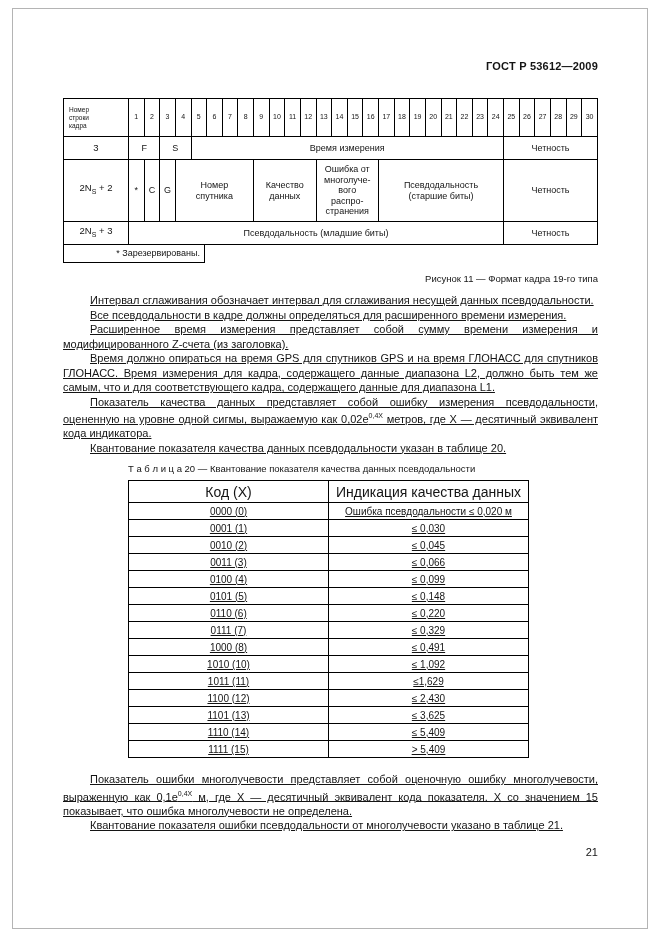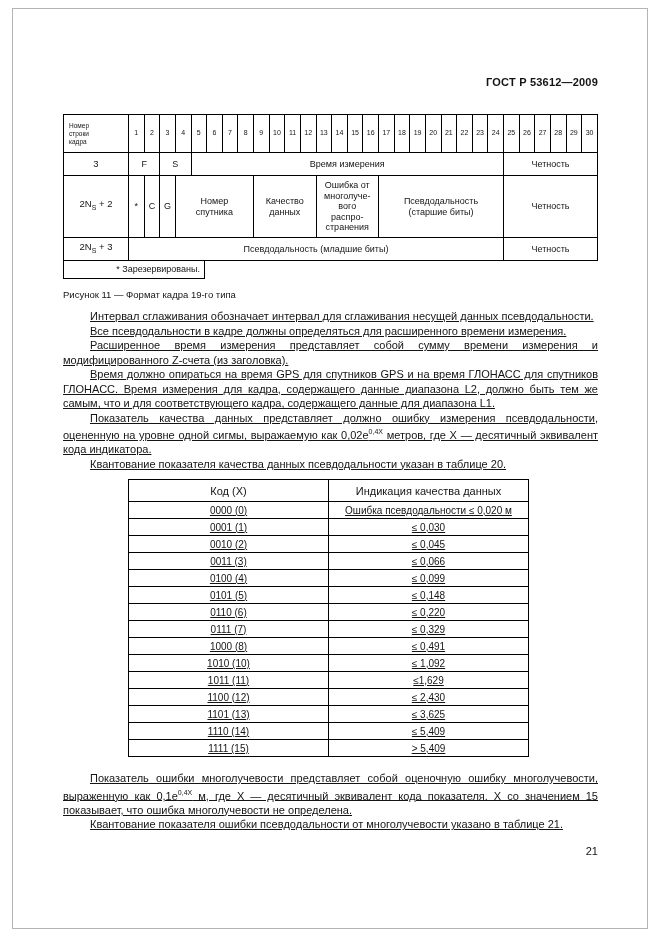--- a/index.html
+++ b/index.html
@@ -7,21 +7,21 @@
   body {
     font-family:"Liberation Sans","DejaVu Sans",sans-serif;
     color:#141414;
     position:relative;
     overflow:hidden;
   }
   .page-frame {
     position:absolute; left:12px; top:8px; width:636px; height:921px;
     border:1px solid #b4b4b4; pointer-events:none;
   }
-  .content { position:absolute; left:63px; top:16px; width:535px; }
+  .content { position:absolute; left:63px; top:0; width:535px; }
 
   .doc-header { margin-top:60px; text-align:right; font-weight:bold; font-size:11px; letter-spacing:0.2px; }
 
   
   .frame-table { border-collapse:collapse; table-layout:fixed; width:535px; margin-top:26px; }
   .frame-table td {
     border:1px solid #000; text-align:center; vertical-align:middle;
     font-size:9px; padding:0; overflow:hidden; line-height:10.5px;
   }
   .frame-table tr.bits { height:38px; }
@@ -31,33 +31,33 @@
   .frame-table .bit { font-size:7px; }
   .frame-table .row-label { font-size:9.5px; }
   .frame-table sub { font-size:7px; }
   .pre { white-space:pre-line; }
 
   .footnote-box {
     width:142px; border:1px solid #000; border-top:none;
     font-size:9px; padding:3px 4px 4px 9px;text-align:right;
   }
 
-  .figure-caption { text-align:left; font-size:9.5px; margin-top:10px; }
+  .figure-caption { text-align:right; font-size:9.5px; margin-top:10px; }
 
   
   .body-text { margin-top:9px; font-size:11px; line-height:14.5px; text-align:justify;text-decoration:underline; }
   .body-text p { text-indent:27px; }
   sup { font-size:7px; }
 
   
   .t20 { margin-top:8px; margin-left:65px; width:402px; }
   .t20-title { font-size:9.5px; margin-bottom:6px; white-space:nowrap; }
   .t20 table { border-collapse:collapse; table-layout:fixed; width:400px; }
   .t20 th {
-    border:1px solid #000; font-size:11px; font-weight:normal;
+    border:1px solid #000; font-size:14px; font-weight:normal;
     height:22px; text-align:center; vertical-align:middle;margin-top:36px;
   }
   .t20 td {
     border:1px solid #000; font-size:10px; height:17px;
     text-align:center; vertical-align:middle;text-decoration:underline;
   }
 
   .bottom { margin-top:14px; }
   .page-num { text-align:right; margin-top:13px; font-size:11px; }
 </style>
@@ -144,25 +144,26 @@
   </table>
   <div class="footnote-box">*  Зарезервированы.</div>
 
   <div class="figure-caption">Рисунок 11 — Формат кадра 19-го типа</div>
 
   <div class="body-text">
     <p>Интервал сглаживания обозначает интервал для сглаживания несущей данных псевдодальности.</p>
     <p>Все псевдодальности в кадре должны определяться для расширенного времени измерения.</p>
     <p>Расширенное время измерения представляет собой сумму времени измерения и модифицированного Z-счета (из заголовка).</p>
     <p>Время должно опираться на время GPS для спутников GPS и на время ГЛОНАСС для спутников ГЛОНАСС. Время измерения для кадра, содержащего данные диапазона L2, должно быть тем же самым, что и для соответствующего кадра, содержащего данные для диапазона L1.</p>
-    <p><span>Показатель качества данных представляет должно ошибку измерения псевдодальности, оцененную на уровне одной сигмы, выражаемую как 0,02e</span><sup>0,4X</sup><span> метров, где Х — десятичный эквивалент кода индикатора.</span></p>
+    <p><span>Показатель качества данных представляет собой ошибку измерения псевдодальности, оцененную на уровне одной сигмы, выражаемую как 0,02e</span><sup>0,4X</sup><span> метров, где Х — десятичный эквивалент кода индикатора.</span></p>
     <p>Квантование показателя качества данных псевдодальности указан в таблице 20.</p>
   </div>
 
   <div class="t20">
+    <div class="t20-title">Т а б л и ц а  20 — Квантование показателя качества данных псевдодальности</div>
     <table>
       <colgroup>
           <col style="width:200px">
           <col style="width:200px">
         </colgroup>
       <thead>
         <tr>
           <th>Код (Х)</th>
           <th>Индикация качества данных</th>
         </tr>

